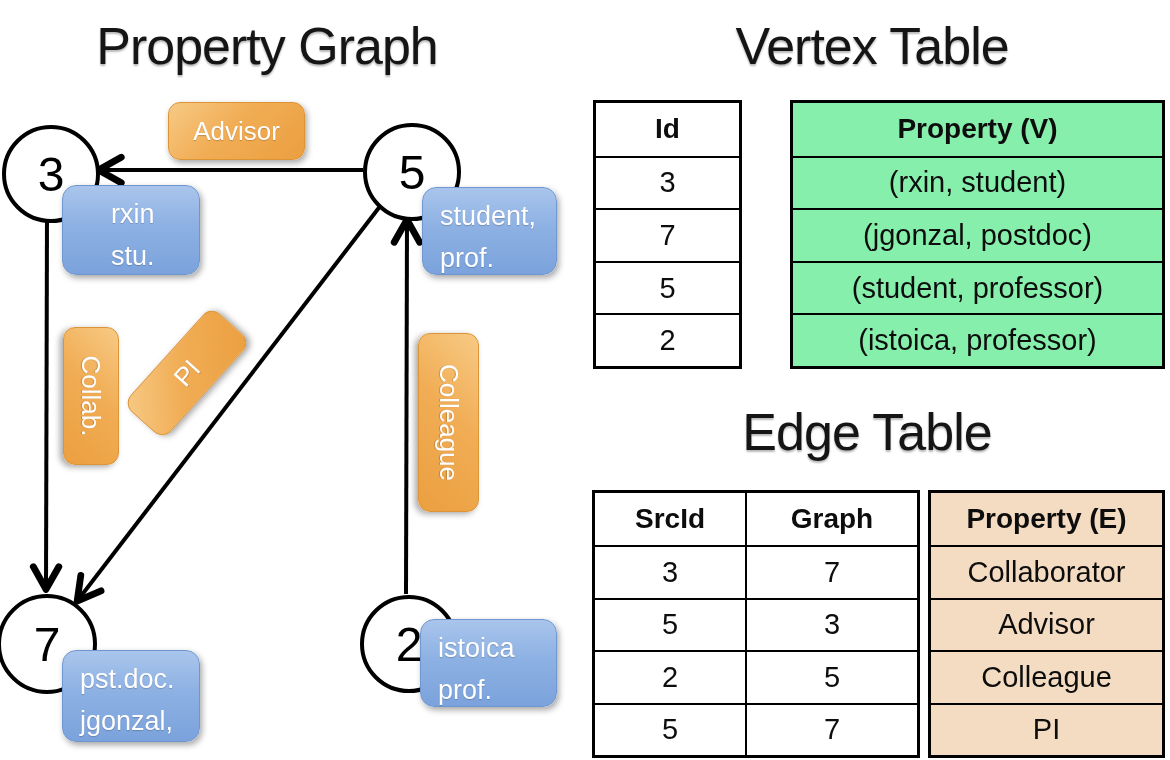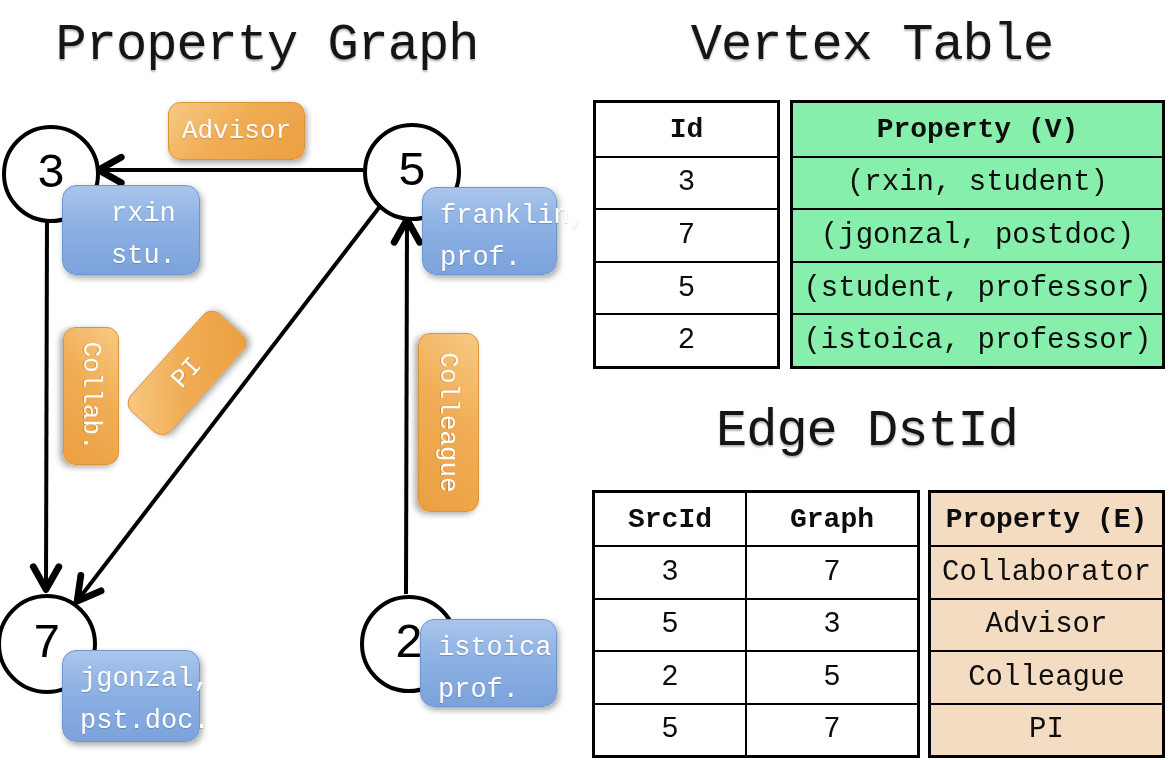--- a/index.html
+++ b/index.html
@@ -1,18 +1,18 @@
 <!DOCTYPE html>
 <html><head>
 <meta charset="utf-8">
 <style>
   html,body{margin:0;padding:0;background:#fff;}
   .stage{
     position:relative;width:1170px;height:760px;background:#ffffff;overflow:hidden;
-    font-family:Liberation Mono, monospace;color:#111;
+    font-family:Liberation Sans, sans-serif;color:#111;
   }
   
   .big-title{
     position:absolute;font-size:52px;font-weight:300;letter-spacing:-1px;color:#151515;
     text-shadow:0 2px 2px rgba(0,0,0,0.28);white-space:nowrap;transform:translateX(-50%);
   }
   
   .node{
     position:absolute;border:4.5px solid #000;border-radius:50%;background:#fff;
     display:flex;align-items:center;justify-content:center;
@@ -49,21 +49,21 @@
   .cell.cb{border-left:2.5px solid #000;}
   svg.edges{position:absolute;left:0;top:0;}
 </style>
 </head>
 <body>
 
 <div class="stage">
 
   <div class="big-title" style="left:267px;top:16px;">Property Graph</div>
   <div class="big-title" style="left:872px;top:16px;text-align:center;">Vertex Table</div>
-  <div class="big-title" style="left:867px;top:402px;">Edge DstId</div>
+  <div class="big-title" style="left:867px;top:402px;">Edge Table</div>
 
   <svg class="edges" width="580" height="760" viewBox="0 0 580 760">
     <defs>
       <marker id="arr" viewBox="0 0 12 12" refX="9.5" refY="6" markerWidth="8.5" markerHeight="8.5" orient="auto">
         <path d="M2,1.5 L10,6 L2,10.5" fill="none" stroke="#000" stroke-width="2.4" stroke-linecap="round" stroke-linejoin="round"></path>
       </marker>
     </defs>
     <line x1="363" y1="170" x2="100" y2="170" stroke="#000" stroke-width="4" marker-end="url(#arr)"></line>
     <line x1="47" y1="215" x2="46" y2="588" stroke="#000" stroke-width="4" marker-end="url(#arr)"></line>
     <line x1="381" y1="205" x2="78" y2="600" stroke="#000" stroke-width="4" marker-end="url(#arr)"></line>
@@ -81,46 +81,46 @@
   </div>
   <div class="node" style="left:360px;top:595px;width:90px;height:90px;">
     <span>2</span>
   </div>
 
   <div class="vbox" style="left:62px;top:185px;width:138px;height:90px;padding-left:48px;">
     <div>rxin</div>
     <div>stu.</div>
   </div>
   <div class="vbox" style="left:422px;top:187px;width:135px;height:88px;">
-    <div>franklin,</div>
+    <div>student,</div>
     <div>prof.</div>
   </div>
   <div class="vbox" style="left:62px;top:650px;width:138px;height:92px;">
+    <div>pst.doc.</div>
     <div>jgonzal,</div>
-    <div>pst.doc.</div>
   </div>
   <div class="vbox" style="left:420px;top:619px;width:137px;height:88px;">
     <div>istoica</div>
     <div>prof.</div>
   </div>
 
   <div class="ebox" style="left:168px;top:102px;width:135px;height:56px;">
     <span>Advisor</span>
   </div>
   <div class="ebox" style="left:22px;top:368px;width:136px;height:54px;transform:rotate(90deg);">
     <span>Collab.</span>
   </div>
   <div class="ebox" style="left:121px;top:346px;width:130px;height:52px;transform:rotate(-48deg);">
     <span>PI</span>
   </div>
   <div class="ebox" style="left:359px;top:392px;width:177px;height:59px;transform:rotate(90deg);">
     <span>Colleague</span>
   </div>
 
-  <div class="subtable" style="left:593px;top:100px;width:187px;height:269px;background:#fff;grid-template-rows:repeat(5,1fr);">
+  <div class="subtable" style="left:593px;top:100px;width:149px;height:269px;background:#fff;grid-template-rows:repeat(5,1fr);">
     <div class="cell hdr">Id</div>
     <div class="cell">3</div>
     <div class="cell">7</div>
     <div class="cell">5</div>
     <div class="cell">2</div>
   </div>
   <div class="subtable" style="left:790px;top:100px;width:375px;height:269px;background:#86efac;grid-template-rows:repeat(5,1fr);">
     <div class="cell hdr">Property (V)</div>
     <div class="cell">(rxin, student)</div>
     <div class="cell">(jgonzal, postdoc)</div>

